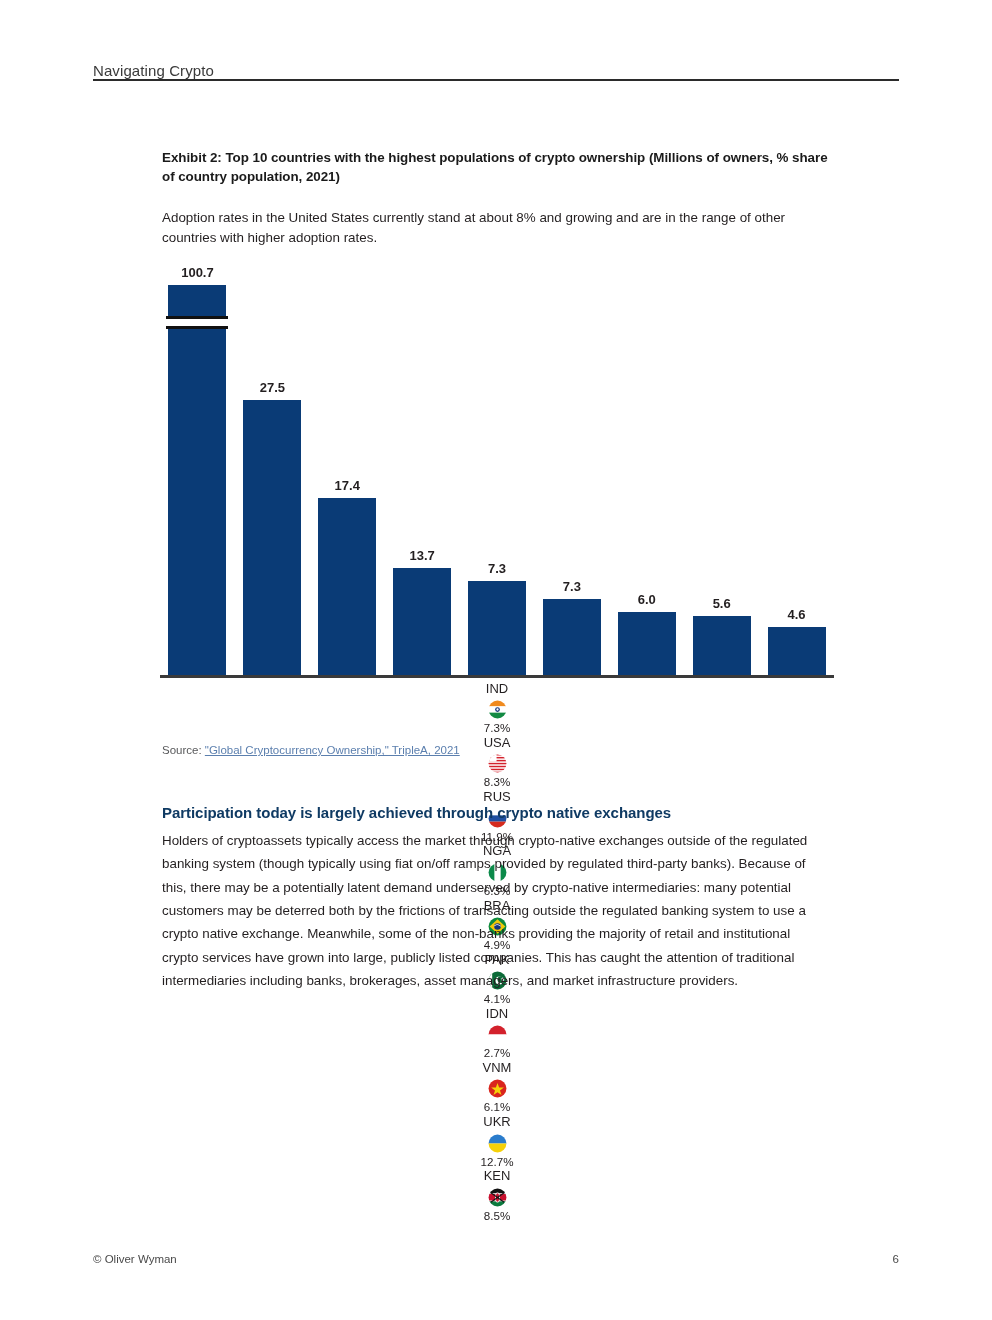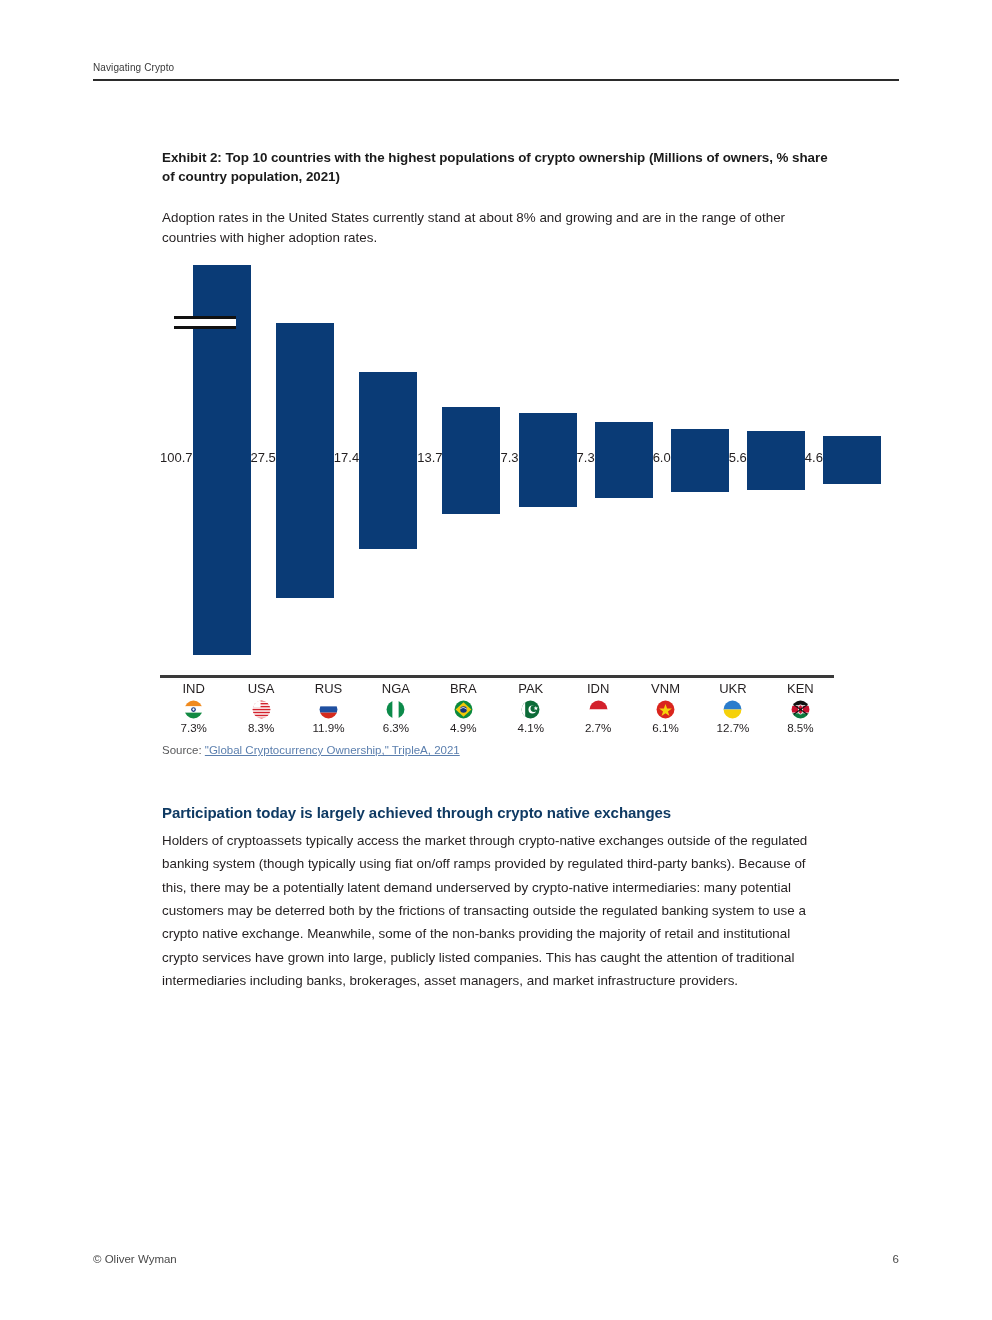--- a/index.html
+++ b/index.html
@@ -17,24 +17,23 @@
   }
 
   
   .page-header {
     position: absolute;
     left: 93px;
     top: 62px;
     width: 806px;
   }
   .page-header .hdr-text {
-    font-size: 10px;
+    font-size: 15px;
     color: #3a3a3a;
     letter-spacing: .1px;
-    padding-bottom: 6px;
   }
   .page-header .hdr-rule {
     height: 1.5px;
     background: #2b2b2b;
     width: 100%;
   }
 
   
   .exhibit {
     position: absolute;
@@ -76,23 +75,24 @@
     width: 674px;
     height: 430px;
     display: flex;
     align-items: flex-end;
   }
   .bar-slot {
     flex: 1 1 0;
     height: 100%;
     position: relative;
     display: flex;
-    flex-direction: row;
+    flex-direction: column;
     justify-content: flex-end;
     align-items: center;
+    font-weight: bold;
   }
   .bar-value {
     font-size: 13px;
     color: #231f20;
     text-align: center;
     margin-bottom: 6px;
     line-height: 1;
   }
   .bar-rect {
     width: 58px;
@@ -133,20 +133,21 @@
     background: #3a3a3a;
   }
 
   
   .xaxis {
     position: absolute;
     left: 0;
     top: 436px;
     width: 674px;
     display: flex;
+    flex-direction: column;
   }
   .xtick {
     flex: 1 1 0;
     display: flex;
     flex-direction: column;
     align-items: center;
   }
   .xtick .code {
     font-size: 13px;
     color: #231f20;

